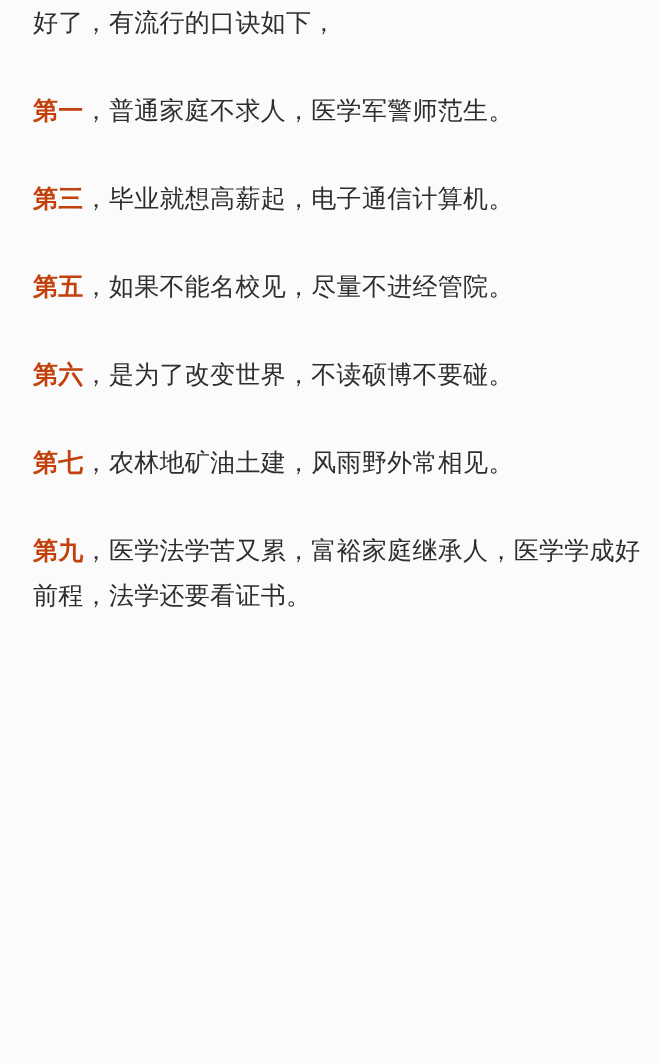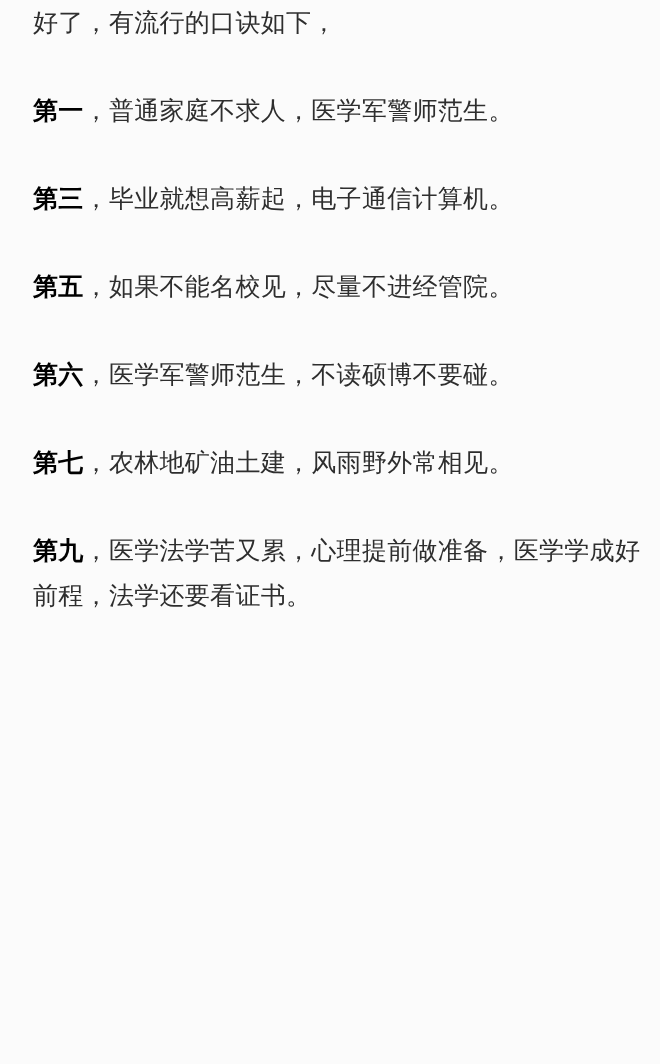--- a/index.html
+++ b/index.html
@@ -28,21 +28,21 @@
     font-size: 25px;
     line-height: 45px;
     letter-spacing: 0.3px;
     color: #2e2e2e;
     text-align: left;
     word-break: break-all;
     overflow-wrap: anywhere;
   }
   p.line .num {
     font-weight: 700;
-    color: #000000;
+    color: #c2410c;
   }
   p.line .txt {
     font-weight: 400;
   }
 </style>
 </head>
 <body>
 
 <div class="page">
   <div class="article">
@@ -50,22 +50,22 @@
     <p class="line"><span class="txt">好了，有流行的口诀如下，</span></p>
 
     <p class="line"><span class="num">第一</span><span class="txt">，普通家庭不求人，医学军警师范生。</span></p>
 
 
     <p class="line"><span class="num">第三</span><span class="txt">，毕业就想高薪起，电子通信计算机。</span></p>
 
 
     <p class="line"><span class="num">第五</span><span class="txt">，如果不能名校见，尽量不进经管院。</span></p>
 
-    <p class="line"><span class="num">第六</span><span class="txt">，医学军警师范生，不读硕博不要碰。</span></p>
+    <p class="line"><span class="num">第六</span><span class="txt">，是为了改变世界，不读硕博不要碰。</span></p>
 
     <p class="line"><span class="num">第七</span><span class="txt">，农林地矿油土建，风雨野外常相见。</span></p>
 
 
-    <p class="line"><span class="num">第九</span><span class="txt">，医学法学苦又累，心理提前做准备，医学学成好前程，法学还要看证书。</span></p>
+    <p class="line"><span class="num">第九</span><span class="txt">，医学法学苦又累，富裕家庭继承人，医学学成好前程，法学还要看证书。</span></p>
 
 
   </div>
 </div>
 
 </body></html>

